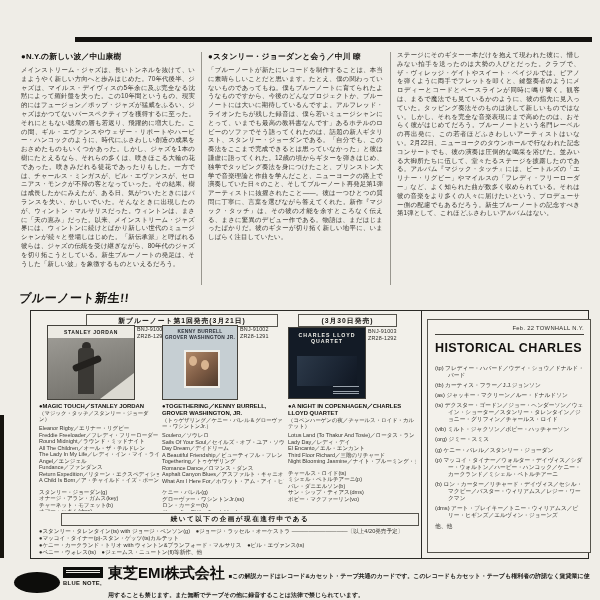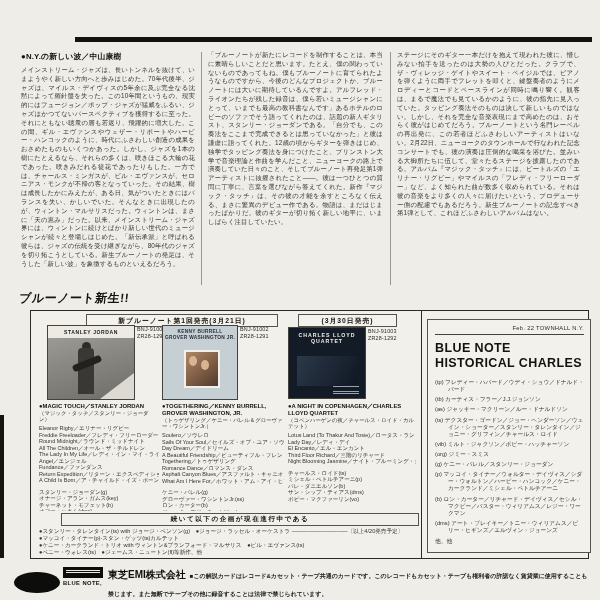--- a/index.html
+++ b/index.html
@@ -65,34 +65,35 @@
   .lineup-item{font-size:5.7px;line-height:7px;margin-bottom:3.2px;padding-left:13px;text-indent:-13px;color:#302f2b;}
   .concert-footnote{font-size:5.8px;margin-top:2px;color:#302f2b;}
   
   .scan-edge{left:0;top:415px;width:4px;height:143px;background:#16140f;}
   .logo-oval{left:14px;top:572px;width:46px;height:21px;border-radius:50%;background:#0d0d0b;}
   .logo-rect{left:63px;top:567px;width:40px;height:11px;background:#0d0d0b;
     box-shadow:inset 0 -3px 0 #0d0d0b;overflow:hidden;}
   .logo-rect .stripes{margin:2px 3px 0 3px;height:7px;background:repeating-linear-gradient(#0d0d0b 0 1.4px,#efede7 1.4px 2.1px);}
   .logo-label-text{left:63px;top:580px;font-size:5.8px;font-weight:bold;color:#14120f;letter-spacing:.4px;}
   .footer-text{left:108px;top:564px;width:484px;}
-  .footer-company{font-size:10px;font-weight:bold;color:#0f0e0c;margin-right:4px;}
+  .footer-company{font-size:15px;font-weight:bold;color:#0f0e0c;margin-right:4px;}
   .footer-main-notice{font-size:6px;font-weight:bold;color:#1c1b18;line-height:7.5px;}
 </style>
 </head>
 <body>
 
 <div class="abs top-bar"></div>
 
 <div class="abs article-col" style="left:21px;width:174px;">
   <div class="article-heading">●N.Y.の新しい波／中山康樹</div>
   <div class="article-body">メインストリーム・ジャズは、長いトンネルを抜けて、いまようやく新しい方向へと歩みはじめた。70年代後半、ジャズは、マイルス・デイヴィスの5年余に及ぶ完全なる沈黙によって羅針盤を失った。この10年間というもの、現実的にはフュージョン／ポップ・ジャズが猛威をふるい、ジャズはかつてないパースペクティブを獲得するに至った。それにともない聴衆の層も若返り、飛躍的に増大した。この間、ギル・エヴァンスやウェザー・リポートやハービー・ハンコックのように、時代にふさわしい創造の成果をおさめたものもいくつかあった。しかし、ジャズを1本の樹にたとえるなら、それらの多くは、咲きほこる大輪の花であった。咲きみだれる徒花であったりもした。一方では、チャールス・ミンガスが、ビル・エヴァンスが、セロニアス・モンクが不帰の客となっていった。その結果、樹は成長したかにみえたが、ある日、気がついたときにはバランスを失い、かしいでいた。そんなときに出現したのが、ウィントン・マルサリスだった。ウィントンは、まさに「天の恵み」だった。以来、メインストリーム・ジャズ界には、ウィントンに続けとばかり新しい世代のミュージシャンが続々と登場しはじめた。「新伝承派」と呼ばれる彼らは、ジャズの伝統を受け継ぎながら、80年代のジャズを切り拓こうとしている。新生ブルーノートの発足は、そうした「新しい波」を象徴するものといえるだろう。</div>
 </div>
 <div class="abs vdiv" style="left:201px;"></div>
 <div class="abs article-col" style="left:208px;width:175px;">
+  <div class="article-heading">●スタンリー・ジョーダンと会う／中川 瞭</div>
   <div class="article-body">「ブルーノートが新たにレコードを制作することは、本当に素晴らしいことだと思います。たとえ、僕の関わっていないものであってもね。僕もブルーノートに育てられたようなものですから、今後のどんなプロジェクトか、ブルーノートには大いに期待しているんですよ。アルフレッド・ライオンたちが残した録音は、僕ら若いミュージシャンにとって、いまでも最高の教科書なんです」あるホテルのロビーのソファでそう語ってくれたのは、話題の新人ギタリスト、スタンリー・ジョーダンである。「自分でも、この奏法をここまで完成できるとは思っていなかった」と彼は謙虚に語ってくれた。12歳の頃からギターを弾きはじめ、独学でタッピング奏法を身につけたこと、プリンストン大学で音楽理論と作曲を学んだこと、ニューヨークの路上で演奏していた日々のこと、そしてブルーノート再発足第1弾アーティストに抜擢されたこと——。彼は一つひとつの質問に丁寧に、言葉を選びながら答えてくれた。新作『マジック・タッチ』は、その彼の才能を余すところなく伝える、まさに驚異のデビュー作である。物語は、まだはじまったばかりだ。彼のギターが切り拓く新しい地平に、いましばらく注目していたい。</div>
 </div>
 <div class="abs vdiv" style="left:390px;"></div>
 <div class="abs article-col" style="left:397px;width:183px;">
   <div class="article-body">ステージにそのギター一本だけを抱えて現われた彼に、惜しみない拍手を送ったのは大勢の人びとだった。クラブで、ザ・ヴィレッジ・ゲイトやスイート・ベイジルでは、ピアノを弾くように両手でフレットを叩くと、鍵盤奏者のようにメロディーとコードとベースラインが同時に鳴り響く。観客は、まるで魔法でも見ているかのように、彼の指先に見入っていた。タッピング奏法そのものは決して新しいものではない。しかし、それを完全な音楽表現にまで高めたのは、おそらく彼がはじめてだろう。ブルーノートという名門レーベルの再出発に、この若者ほどふさわしいアーティストはいない。2月22日、ニューヨークのタウンホールで行なわれた記念コンサートでも、彼の演奏は圧倒的な喝采を浴びた。並みいる大御所たちに伍して、堂々たるステージを披露したのである。アルバム『マジック・タッチ』には、ビートルズの「エリナー・リグビー」やマイルスの「フレディ・フリーローダー」など、よく知られた曲が数多く収められている。それは彼の音楽をより多くの人々に届けたいという、プロデューサー側の配慮でもあるだろう。新生ブルーノートの記念すべき第1弾として、これほどふさわしいアルバムはない。</div>
 </div>
 
 <div class="abs section-title">ブルーノート新生!!</div>
 
 <div class="abs main-box">
@@ -204,21 +205,20 @@
         <div class="upcoming-item">●スタンリー・タレンタイン(ts) with ジョージ・ベンソン(g)　●ジョージ・ラッセル・オーケストラ ――――――――――〔以上4/20発売予定〕</div>
         <div class="upcoming-item">●マッコイ・タイナー(p)-スタン・ゲッツ(ts)カルテット</div>
         <div class="upcoming-item">●ケニー・カークランド・トリオ with ウィントン&amp;ブランフォード・マルサリス　●ビル・エヴァンス(ts)</div>
         <div class="upcoming-item">●ベニー・ウォレス(ts)　●ジェームス・ニュートン(fl)等新作、他</div>
       </div>
   </div>
 
   <div class="abs concert">
     <div class="concert-date">Feb. 22 TOWNHALL N.Y.</div>
     <div class="concert-rule"></div>
-    <div class="concert-title">BLUE NOTE</div>
     <div class="concert-title">HISTORICAL CHARLES</div>
     <div class="lineup">
         <div class="lineup-item">(tp) フレディー・ハバード／ウディ・ショウ／ドナルド・バード</div>
         <div class="lineup-item">(tb) カーティス・フラー／J.J.ジョンソン</div>
         <div class="lineup-item">(as) ジャッキー・マクリーン／ルー・ドナルドソン</div>
         <div class="lineup-item">(ts) デクスター・ゴードン／ジョー・ヘンダーソン／ウェイン・ショーター／スタンリー・タレンタイン／ジョニー・グリフィン／チャールス・ロイド</div>
         <div class="lineup-item">(vib) ミルト・ジャクソン／ボビー・ハッチャーソン</div>
         <div class="lineup-item">(org) ジミー・スミス</div>
         <div class="lineup-item">(g) ケニー・バレル／スタンリー・ジョーダン</div>
         <div class="lineup-item">(p) マッコイ・タイナー／ウォルター・デイヴィス／シダー・ウォルトン／ハービー・ハンコック／ケニー・カークランド／ミシェル・ペトルチアーニ</div>

